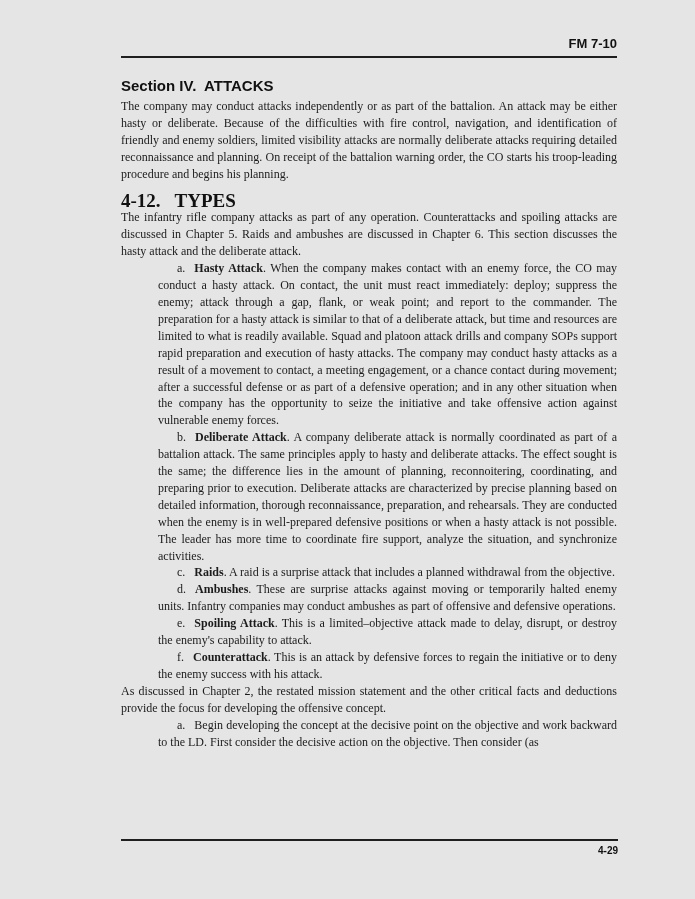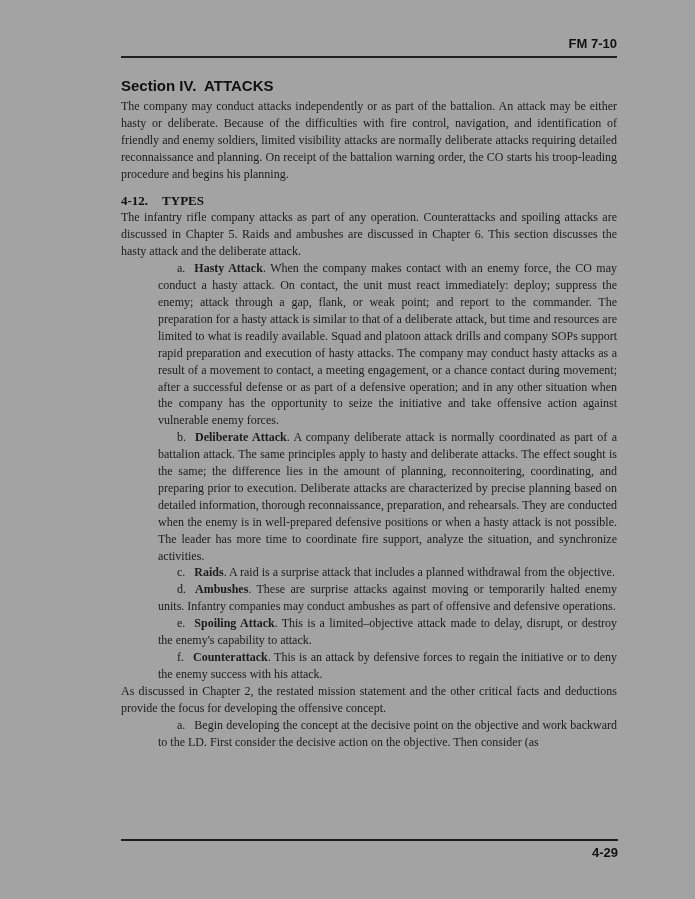--- a/index.html
+++ b/index.html
@@ -1,20 +1,20 @@
 <!DOCTYPE html>
 <html><head>
 <meta charset="utf-8">
 <style>
   html, body { margin: 0; padding: 0; background: #ffffff; }
   .page {
     position: relative;
     width: 695px;
     height: 899px;
-    background: #a3a3a3;
+    background: #e5e5e5;
     overflow: hidden;
     color: #1b1b1b;
     font-family: "Liberation Serif", serif;
   }
   .content {
     position: absolute;
     left: 121px;
     top: 0;
     width: 496px;
   }
@@ -46,21 +46,21 @@
     margin: 0;
     font-size: 12px;
     line-height: 16.9px;
     text-align: justify;
     color: #1b1b1b;
   }
   h2.heading {
     margin: 10px 0 0 0;
     font-family: "Liberation Serif", serif;
     font-weight: bold;
-    font-size: 13px;
+    font-size: 19px;
     line-height: 16.9px;
     color: #111;
   }
   .hgap { display: inline-block; width: 14px; }
   .lgap { display: inline-block; width: 9px; }
   p.item { text-indent: 19px; margin-left: 37px; }
   p.item b { font-weight: bold; }
   .footer-rule {
     position: absolute;
     left: 121px;
@@ -70,21 +70,21 @@
     height: 0;
   }
   .page-number {
     position: absolute;
     top: 845px;
     left: 121px;
     width: 497px;
     text-align: right;
     font-family: "Liberation Sans", sans-serif;
     font-weight: bold;
-    font-size: 13px;
+    font-size: 10px;
     color: #111;
   }
 </style>
 </head>
 <body>
 
 <div class="page">
   <div class="content">
 
     <div class="doc-header">FM 7-10</div>

